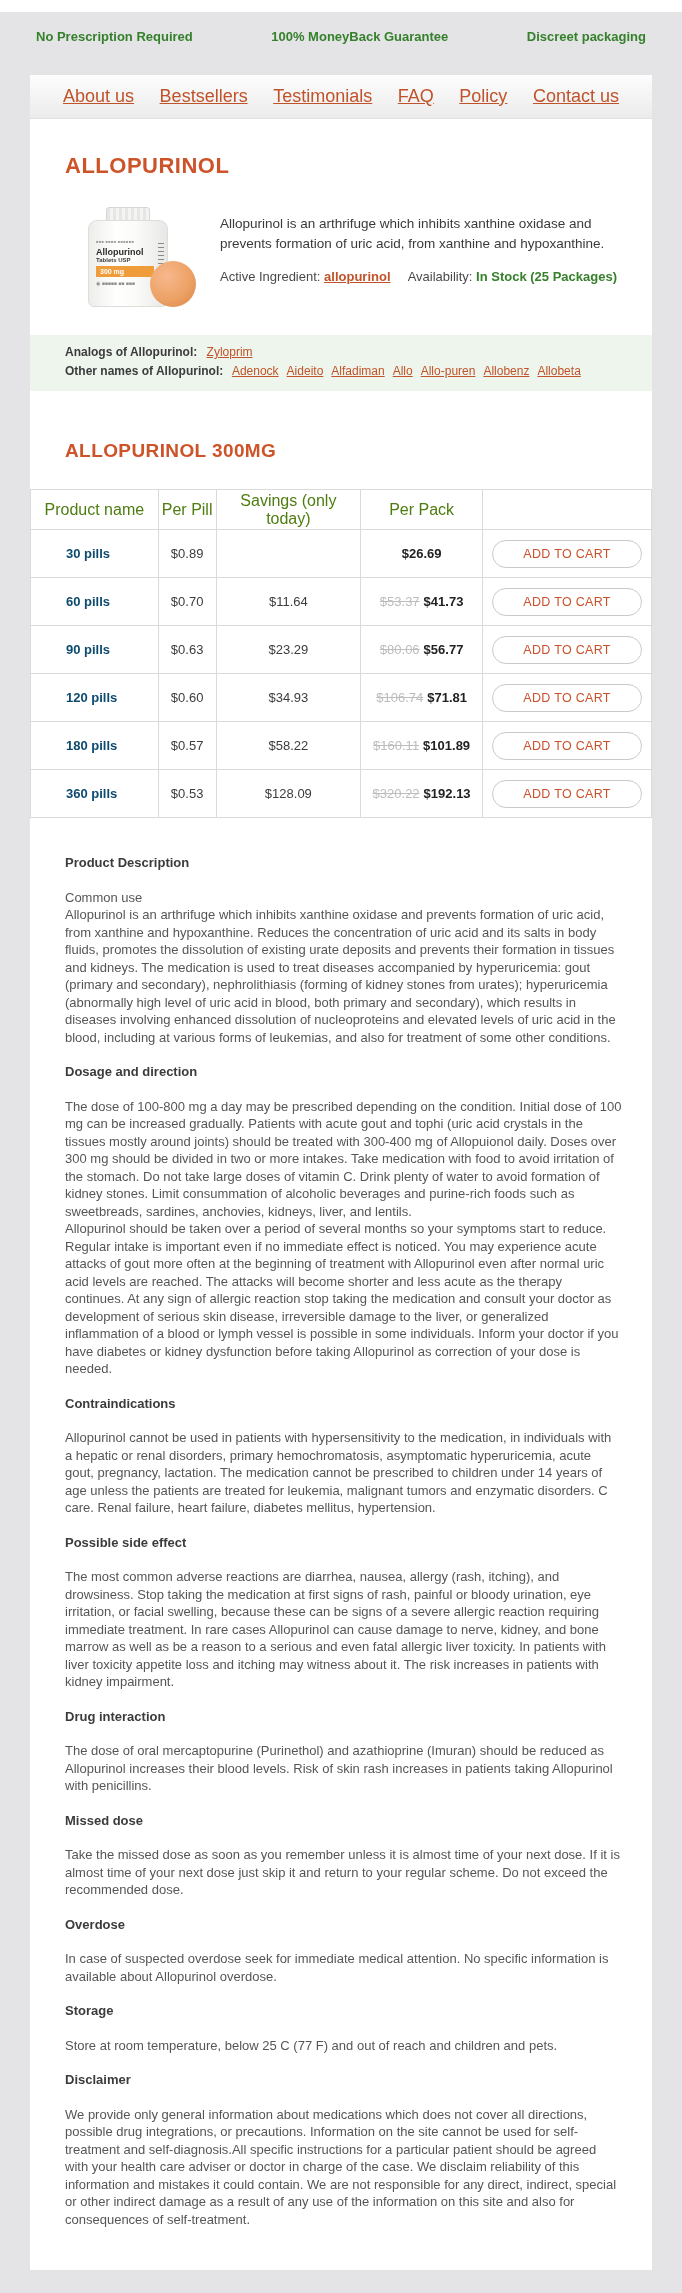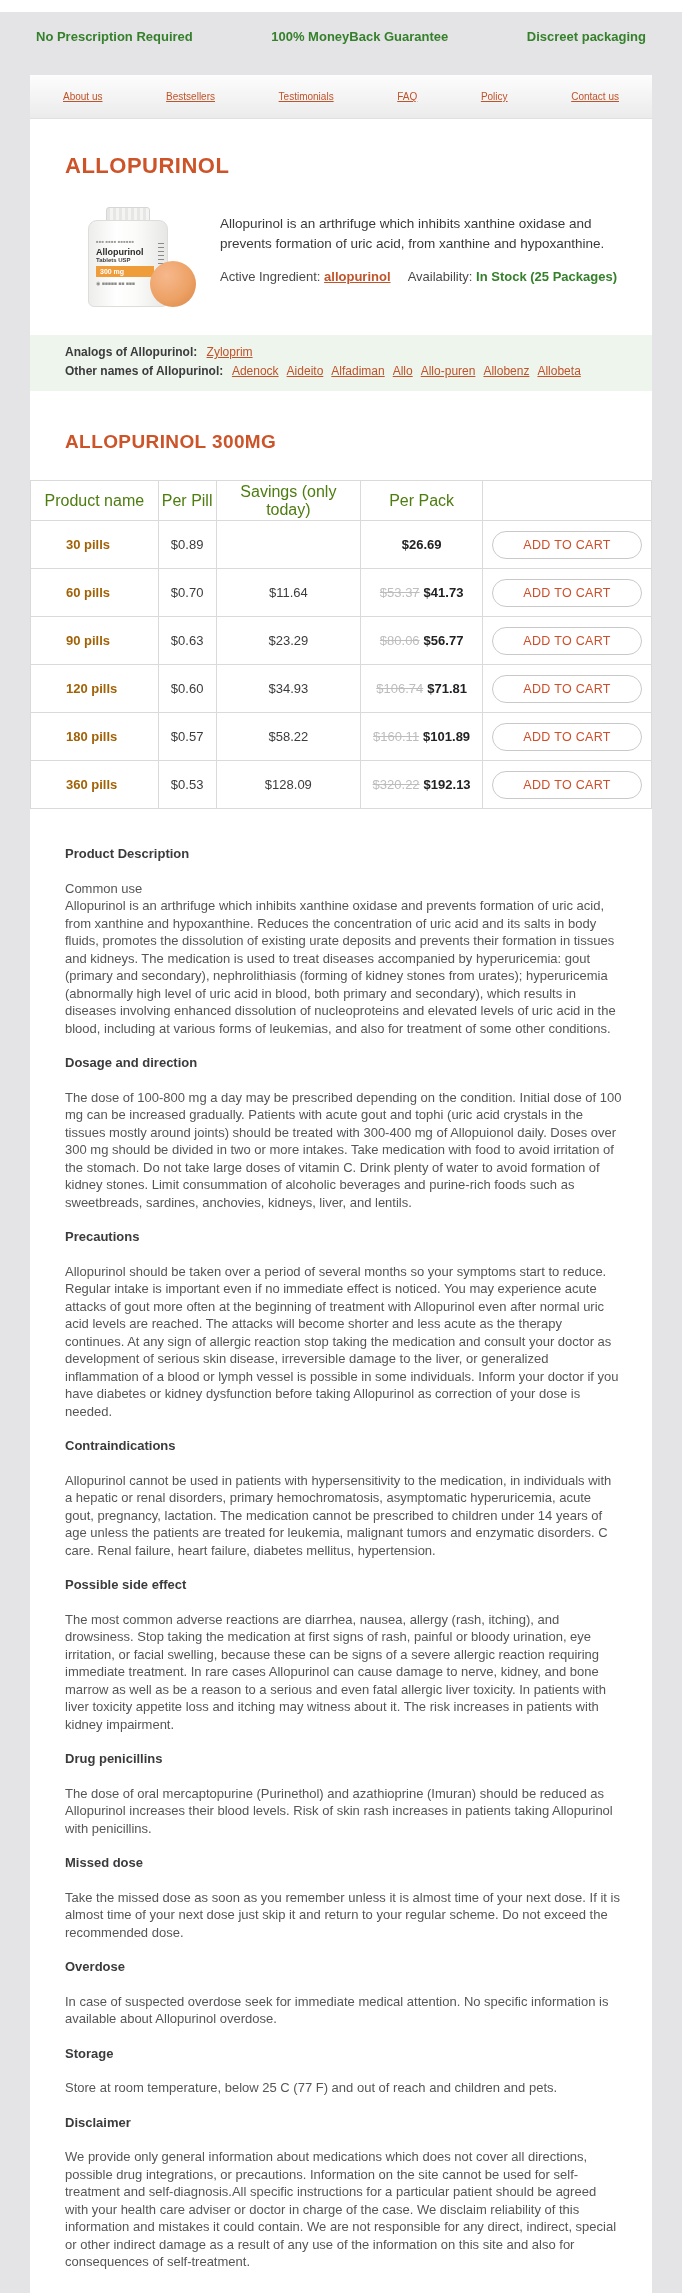--- a/index.html
+++ b/index.html
@@ -34,21 +34,21 @@
     height: 44px;
     background: linear-gradient(#fdfdfd, #ebebeb);
     display: flex;
     align-items: center;
     justify-content: space-between;
     padding: 0 33px;
     border-bottom: 1px solid #e0e0e0;
   }
   .nav-link {
     color: #c0532a;
-    font-size: 10px;
+    font-size: 18px;
     text-decoration: underline;
   }
 
   
   .content { background: #ffffff; }
 
   .product-head { padding: 34px 35px 0 35px; }
   .product-title {
     color: #cd5328;
     font-size: 22px;
@@ -117,38 +117,39 @@
   }
   .band-label { font-weight: bold; color: #3b3b3d; margin-right: 6px; }
   .mini-link { color: #c0532a; text-decoration: underline; margin-right: 8px; }
 
   .pricing-title {
     padding: 40px 35px 0 35px;
     color: #cd5328;
     font-size: 19px;
     font-weight: bold;
     letter-spacing: 0.4px;
+    margin-top: 9px;
   }
 
   table.price-table { width: 100%; border-collapse: collapse; margin-top: 27px; }
   .price-table th {
     height: 40px;
     font-weight: normal;
     font-size: 16px;
     color: #4d7c0f;
     border: 1px solid #dadada;
     background: #ffffff;
   }
   .price-table td {
     height: 48px;
     border: 1px solid #dadada;
     font-size: 13px;
     background: #ffffff;
   }
-  .td-name { font-weight: bold; color: #a16207; padding-left: 35px; }
+  .td-name { font-weight: bold; color: #0c4a6e; padding-left: 35px; }
   .td-center { text-align: center; color: #3c3c3e; }
   .old-price { color: #bdbdbd; text-decoration: line-through; margin-right: 4px; }
   .new-price { font-weight: bold; color: #222224; }
   .cart-btn {
     border: 1px solid #c9c9c9;
     border-radius: 14px;
     background: #ffffff;
     color: #cc4f2b;
     font-family: "Liberation Sans", sans-serif;
     font-size: 12.5px;
@@ -304,27 +305,26 @@
           </tbody>
       </table>
 
       <div class="description">
         <div class="desc-title">Product Description</div>
         <div>
             <div class="sec-heading plain">Common use</div>
             <p class="sec-text">Allopurinol is an arthrifuge which inhibits xanthine oxidase and prevents formation of uric acid, from xanthine and hypoxanthine. Reduces the concentration of uric acid and its salts in body fluids, promotes the dissolution of existing urate deposits and prevents their formation in tissues and kidneys. The medication is used to treat diseases accompanied by hyperuricemia: gout (primary and secondary), nephrolithiasis (forming of kidney stones from urates); hyperuricemia (abnormally high level of uric acid in blood, both primary and secondary), which results in diseases involving enhanced dissolution of nucleoproteins and elevated levels of uric acid in the blood, including at various forms of leukemias, and also for treatment of some other conditions.</p>
             <div class="sec-heading">Dosage and direction</div>
             <p class="sec-text">The dose of 100-800 mg a day may be prescribed depending on the condition. Initial dose of 100 mg can be increased gradually. Patients with acute gout and tophi (uric acid crystals in the tissues mostly around joints) should be treated with 300-400 mg of Allopuionol daily. Doses over 300 mg should be divided in two or more intakes. Take medication with food to avoid irritation of the stomach. Do not take large doses of vitamin C. Drink plenty of water to avoid formation of kidney stones. Limit consummation of alcoholic beverages and purine-rich foods such as sweetbreads, sardines, anchovies, kidneys, liver, and lentils.</p>
-            <div class="sec-heading">Precautions</div>
             <p class="sec-text">Allopurinol should be taken over a period of several months so your symptoms start to reduce. Regular intake is important even if no immediate effect is noticed. You may experience acute attacks of gout more often at the beginning of treatment with Allopurinol even after normal uric acid levels are reached. The attacks will become shorter and less acute as the therapy continues. At any sign of allergic reaction stop taking the medication and consult your doctor as development of serious skin disease, irreversible damage to the liver, or generalized inflammation of a blood or lymph vessel is possible in some individuals. Inform your doctor if you have diabetes or kidney dysfunction before taking Allopurinol as correction of your dose is needed.</p>
             <div class="sec-heading">Contraindications</div>
             <p class="sec-text">Allopurinol cannot be used in patients with hypersensitivity to the medication, in individuals with a hepatic or renal disorders, primary hemochromatosis, asymptomatic hyperuricemia, acute gout, pregnancy, lactation. The medication cannot be prescribed to children under 14 years of age unless the patients are treated for leukemia, malignant tumors and enzymatic disorders. C care. Renal failure, heart failure, diabetes mellitus, hypertension.</p>
             <div class="sec-heading">Possible side effect</div>
             <p class="sec-text">The most common adverse reactions are diarrhea, nausea, allergy (rash, itching), and drowsiness. Stop taking the medication at first signs of rash, painful or bloody urination, eye irritation, or facial swelling, because these can be signs of a severe allergic reaction requiring immediate treatment. In rare cases Allopurinol can cause damage to nerve, kidney, and bone marrow as well as be a reason to a serious and even fatal allergic liver toxicity. In patients with liver toxicity appetite loss and itching may witness about it. The risk increases in patients with kidney impairment.</p>
-            <div class="sec-heading">Drug penicillins</div>
+            <div class="sec-heading">Drug interaction</div>
             <p class="sec-text">The dose of oral mercaptopurine (Purinethol) and azathioprine (Imuran) should be reduced as Allopurinol increases their blood levels. Risk of skin rash increases in patients taking Allopurinol with penicillins.</p>
             <div class="sec-heading">Missed dose</div>
             <p class="sec-text">Take the missed dose as soon as you remember unless it is almost time of your next dose. If it is almost time of your next dose just skip it and return to your regular scheme. Do not exceed the recommended dose.</p>
             <div class="sec-heading">Overdose</div>
             <p class="sec-text">In case of suspected overdose seek for immediate medical attention. No specific information is available about Allopurinol overdose.</p>
             <div class="sec-heading">Storage</div>
             <p class="sec-text">Store at room temperature, below 25 C (77 F) and out of reach and children and pets.</p>
             <div class="sec-heading">Disclaimer</div>
             <p class="sec-text">We provide only general information about medications which does not cover all directions, possible drug integrations, or precautions. Information on the site cannot be used for self-treatment and self-diagnosis.All specific instructions for a particular patient should be agreed with your health care adviser or doctor in charge of the case. We disclaim reliability of this information and mistakes it could contain. We are not responsible for any direct, indirect, special or other indirect damage as a result of any use of the information on this site and also for consequences of self-treatment.</p>
           </div>

